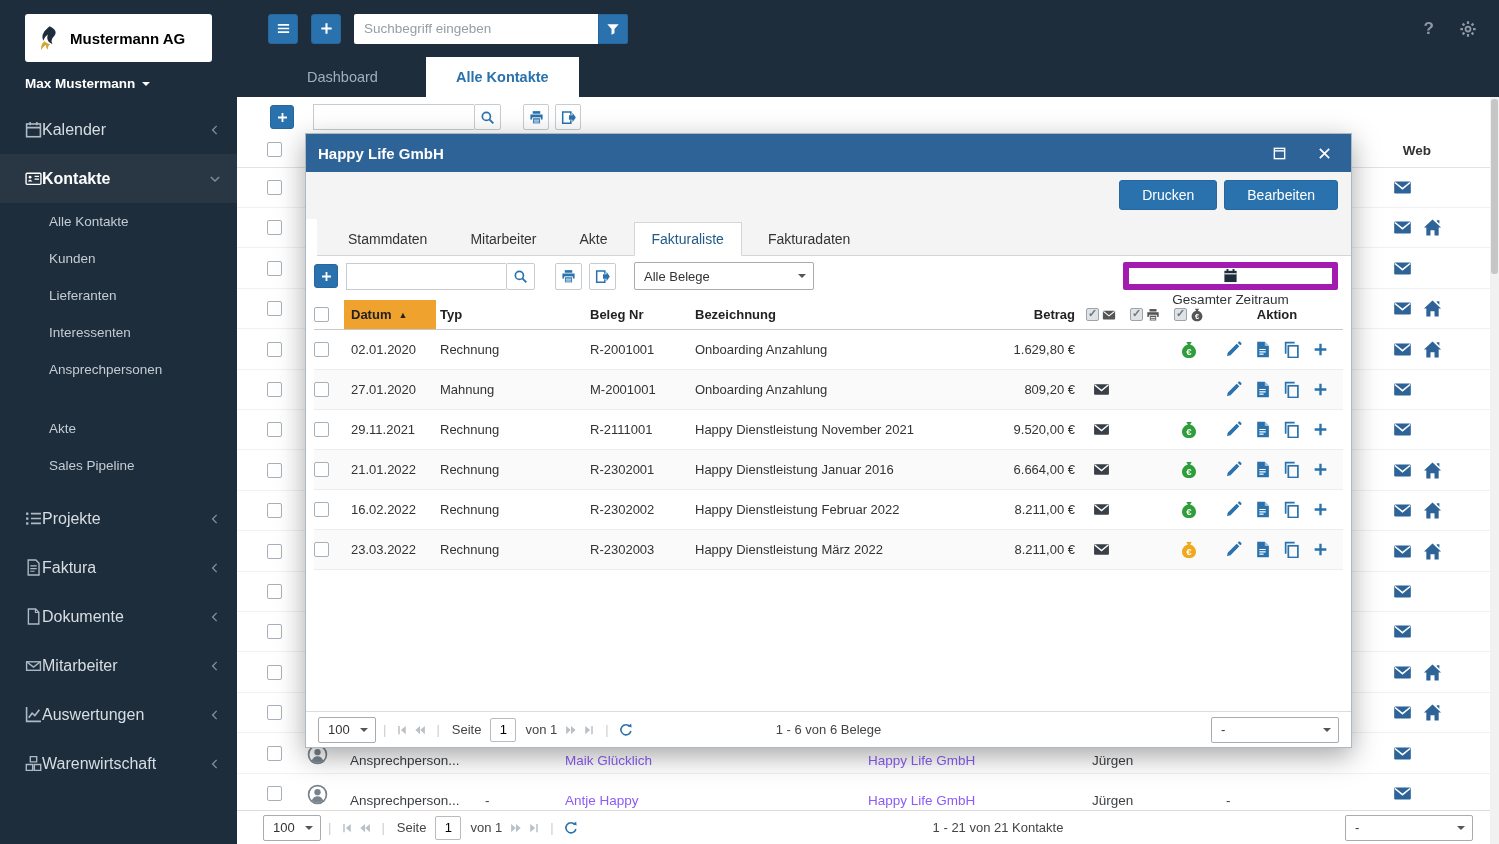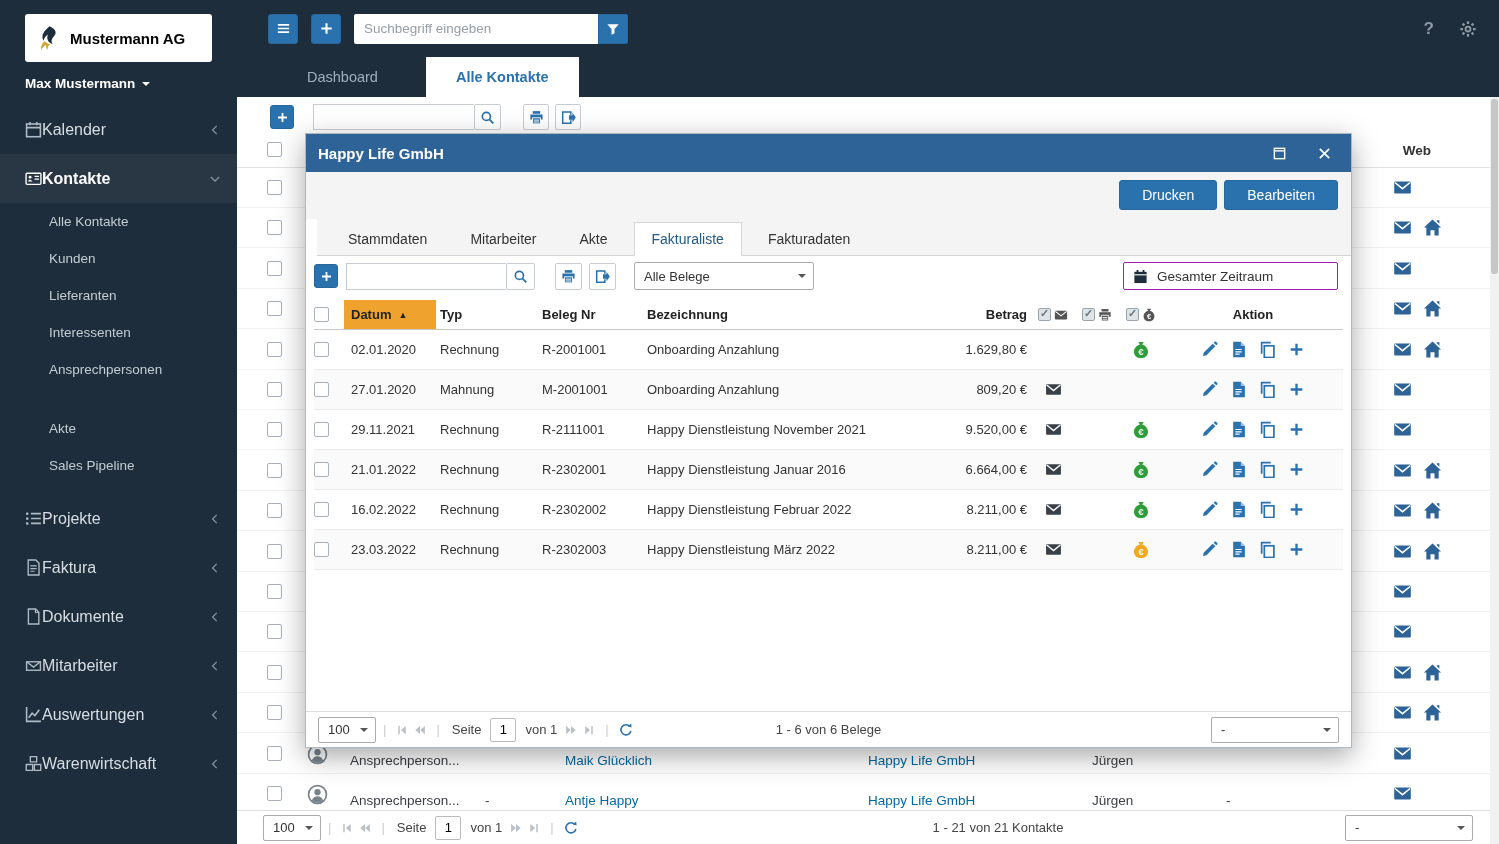--- a/index.html
+++ b/index.html
@@ -68,21 +68,21 @@
   .cb { width:15px; height:15px; border:1px solid #a7b0b8; border-radius:2px; background:#fff; display:inline-block; cursor:pointer; }
   .list-row { position:absolute; left:0; right:9px; height:40px; border-bottom:1px solid #f1f1f1; }
   .list-row .cb { position:absolute; left:30px; top:12px; }
   .wicn { width:19px; height:19px; position:absolute; top:10px; color:#2d6397; cursor:pointer; }
   .web-mail { left:1156px; }
   .web-home { left:1186px; }
 
   .contact-fields { position:absolute; left:0; right:9px; height:40px; font-size:13.5px; color:#3a3f44; }
   .contact-fields span { position:absolute; top:7px; line-height:40px; white-space:nowrap; }
   .avatar { width:21px; height:21px; color:#78838c; position:absolute; left:70px; top:10px; }
-  .link { color:#0369a1; cursor:pointer; }
+  .link { color:#8b5cf6; cursor:pointer; }
 
   
   .sel { height:26px; border:1px solid #ababab; background:#fff; display:flex; align-items:center; padding:0 7px 0 9px; font-size:13px; color:#333; border-radius:2px; cursor:pointer; }
   .sel-caret { width:0; height:0; border:4px solid transparent; border-top-color:#555; margin-left:10px; transform:translateY(2px); }
   .sel-100 { width:58px; justify-content:space-between; }
   .pg-sep { color:#ccc; margin:0 7px; }
   .pg-sep::before { content:"|"; }
   .pg-btn { color:#b9c1c7; display:flex; margin:0 3px; cursor:pointer; }
   .pg-btn svg { width:12px; height:12px; display:block; }
   .pg-refresh { color:#2a72ad; }
@@ -106,29 +106,29 @@
   .m-tab { padding:0 17px; height:33px; display:flex; align-items:center; font-size:14px; color:#333; cursor:pointer; white-space:nowrap; }
   .m-tab.active { background:#fff; border:1px solid #d5d5d5; border-bottom:1px solid #fff; margin-bottom:-1px; height:34px; color:#235a87; }
   .m-toolbar { height:40px; display:flex; align-items:center; padding:0 13px 0 8px; background:#fff; }
   .m-plus { width:24px; height:24px; }
   .m-search { display:flex; height:27px; margin-left:8px; }
   .m-search input { width:160px; border:1px solid #c6ccd1; border-right:none; padding:0 8px; font-size:13px; background:#fff; }
   .m-search .btn-ic { width:29px; height:27px; }
   .m-print { margin-left:20px; width:27px; height:27px; }
   .m-export { margin-left:7px; width:27px; height:27px; }
   .m-beleg-sel { margin-left:18px; width:180px; height:28px; justify-content:space-between; }
-  .m-daterange { margin-left:auto; width:215px; height:28px; border:1px solid #a21caf; border-radius:2px; display:flex; align-items:center; padding:0 9px; gap:9px; font-size:13.5px; color:#333; cursor:pointer; }
+  .m-daterange { margin-left:auto; width:215px; height:28px; border:6px solid #a21caf; border-radius:2px; display:flex; align-items:center; padding:0 9px; gap:9px; font-size:13.5px; color:#333; cursor:pointer;flex-direction:column; }
   .m-daterange svg { width:15px; height:15px; color:#1e2d3b; flex:none; }
 
   .m-thead { display:flex; align-items:stretch; height:30px; margin:4px 8px 0; border-bottom:1px solid #c9c9c9; font-weight:bold; font-size:13px; color:#222; }
   .c { display:flex; align-items:center; }
   .c-cb { width:30px; }
   .c-datum { width:92px; padding-left:7px; }
   .c-typ { width:102px; padding-left:4px; }
-  .c-beleg { width:103px; padding-left:4px; }
+  .c-beleg { width:103px; padding-left:4px;margin-left:48px; }
   .c-bez { width:290px; padding-left:6px; }
   .c-betrag { width:100px; justify-content:flex-end; padding-right:4px; }
   .c-icon { width:44px; justify-content:center; }
   .c-akt { flex:1; justify-content:center; }
   .th-datum { background:#f0a22e; display:flex; align-items:center; gap:7px; color:#222; cursor:pointer; }
   .sort-caret { font-size:9px; }
   .hdr-ic-group { display:flex; align-items:center; gap:3px; }
   .cb-mini { width:13px; height:13px; border:1px solid #9aa4ac; background:#dfe3e6; border-radius:2px; position:relative; display:inline-block; cursor:pointer; }
   .cb-mini::after { content:"✓"; position:absolute; left:1px; top:-2px; font-size:11px; color:#6d7880; }
   .hdr-ic { width:14px; height:14px; color:#555; }

